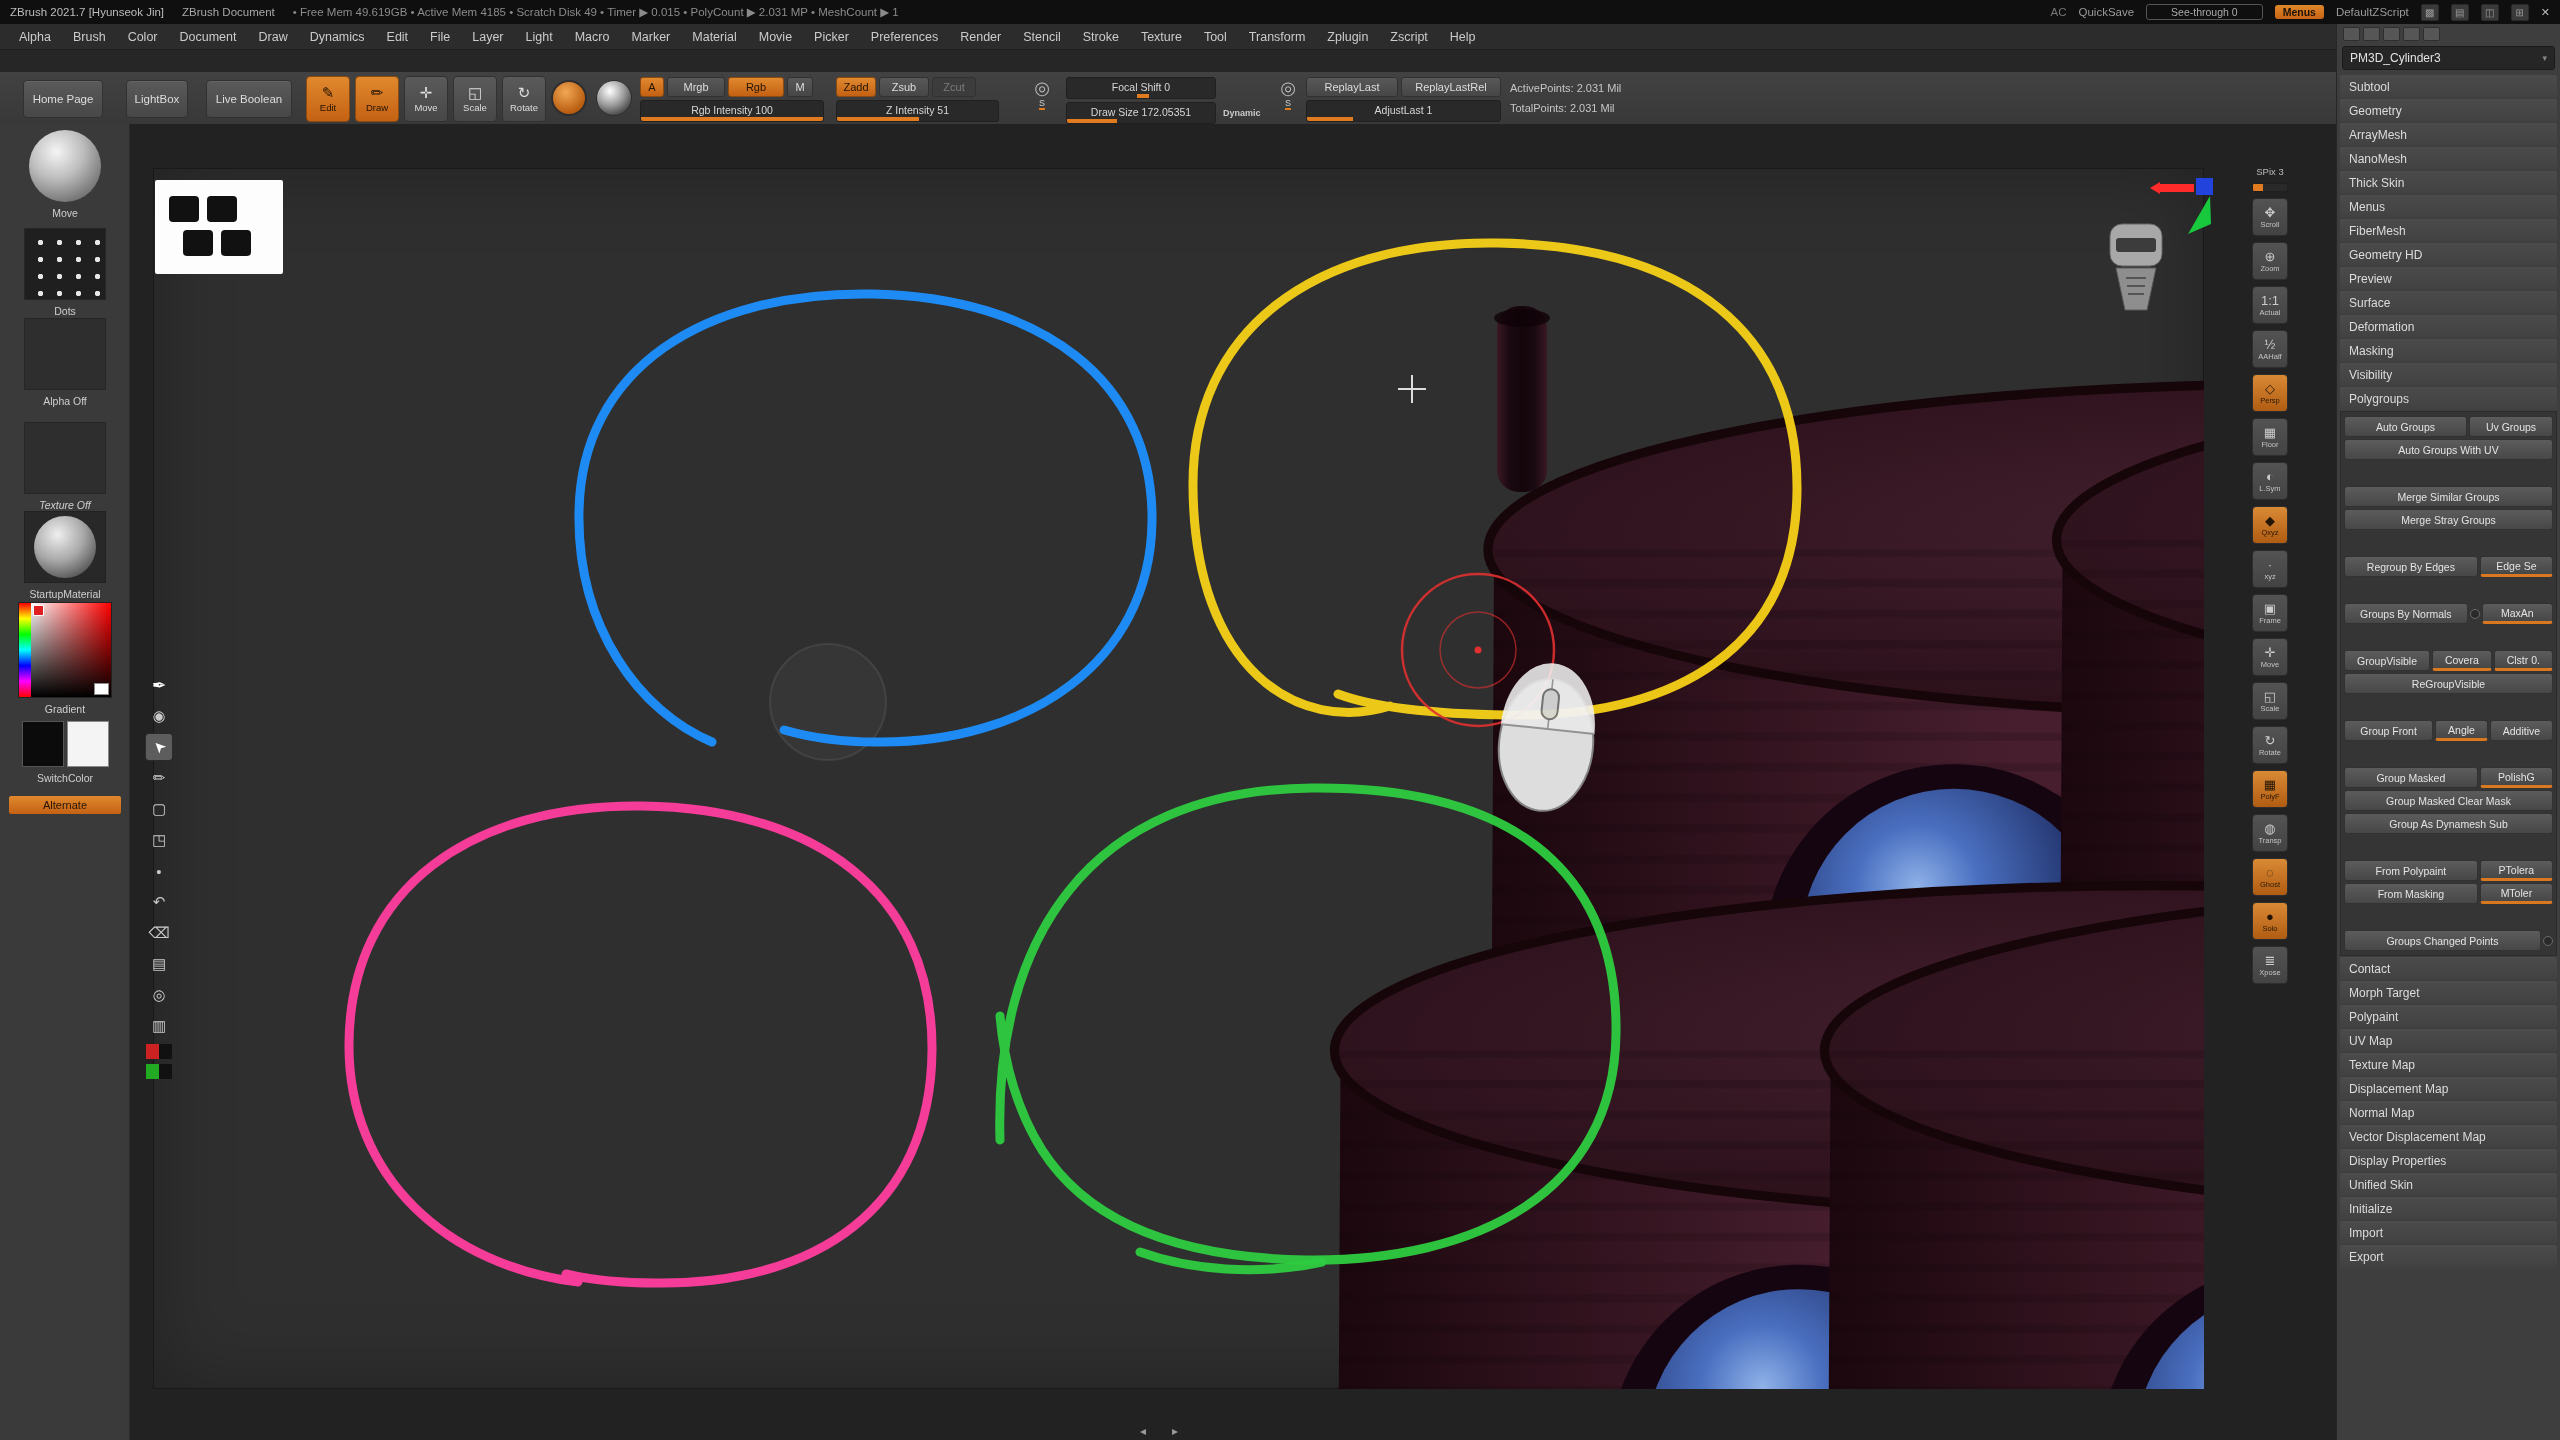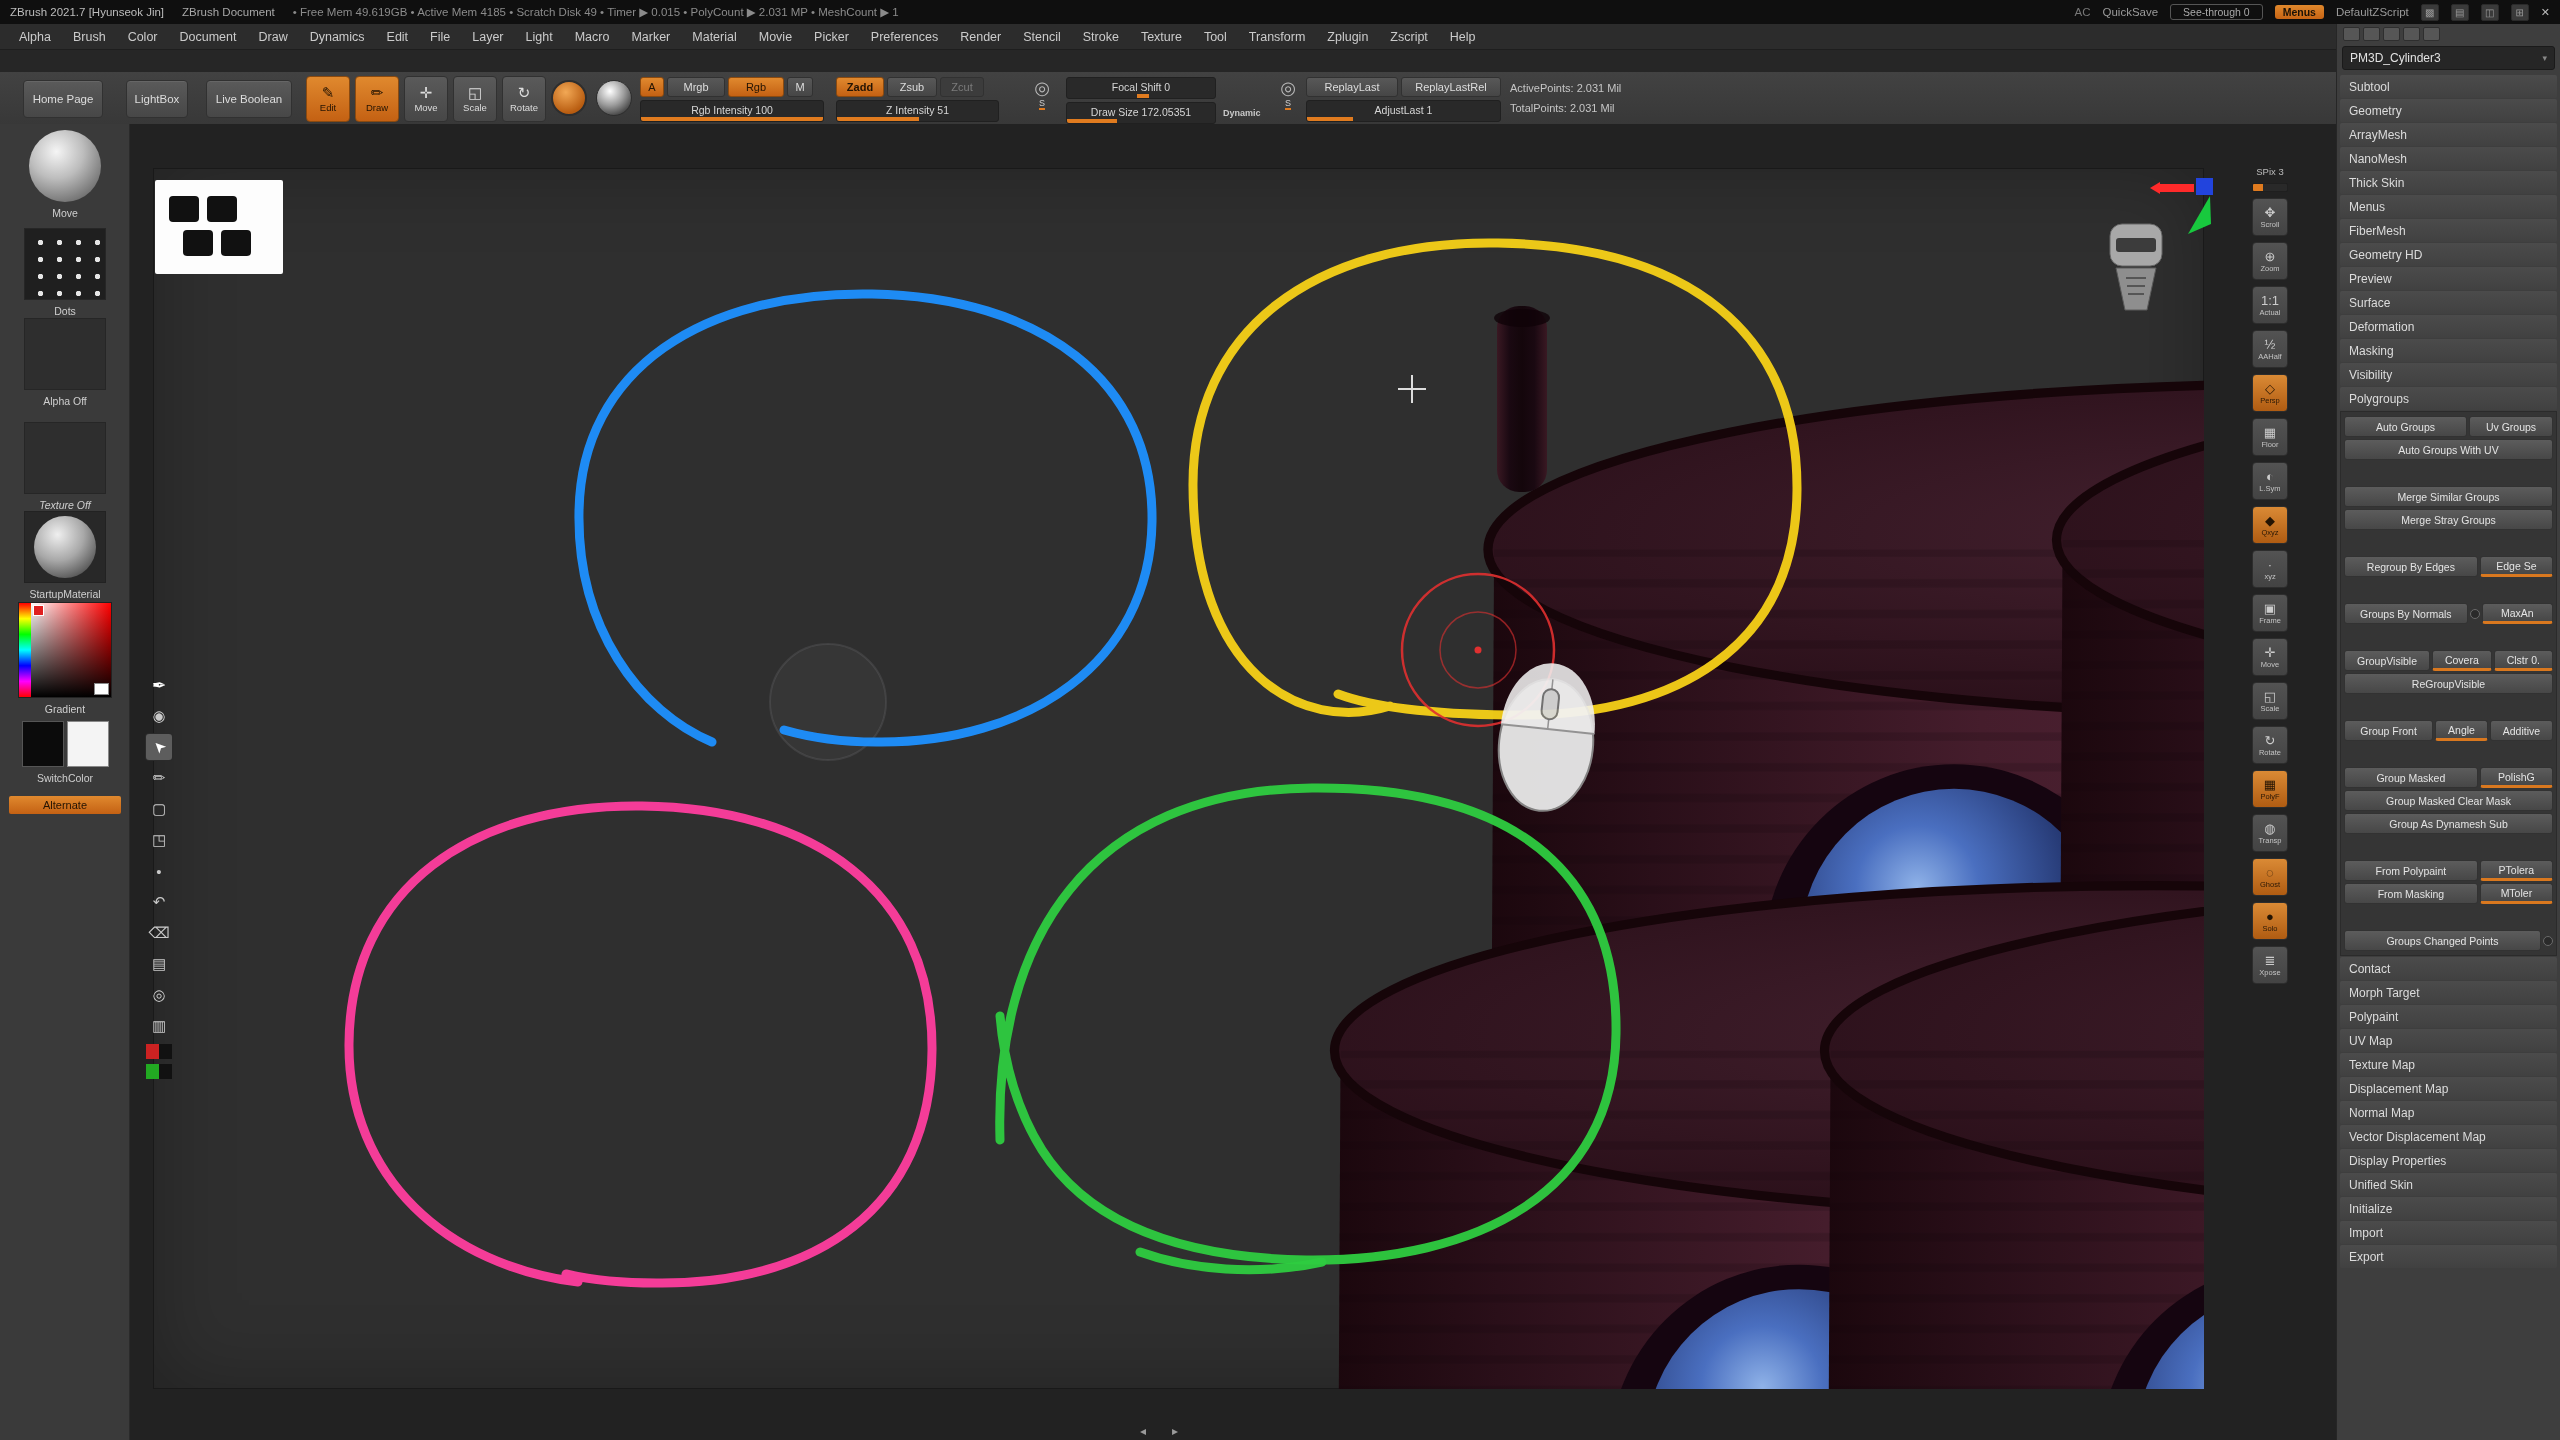--- a/index.html
+++ b/index.html
@@ -7,21 +7,21 @@
         font-family:"Liberation Sans",sans-serif;color:#ccc;}
 
   
   .titlebar{position:absolute;left:0;top:0;width:2560px;height:24px;background:#0f0f0f;
             display:flex;align-items:center;gap:18px;padding:0 10px;box-sizing:border-box;
             font-size:11.5px;color:#9a9a9a;white-space:nowrap;z-index:8;}
   .tb-app{color:#bdbdbd;}
   .tb-doc{color:#a8a8a8;}
   .tb-stats{color:#8b8b8b;}
   .tb-right{margin-left:auto;display:flex;align-items:center;gap:12px;}
-  .tb-seethrough{border:1px solid #555;border-radius:3px;padding:1px 12px;font-size:10.5px;color:#aaa;}
+  .tb-seethrough{border:1px solid #555;border-radius:3px;padding:1px 24px;font-size:10.5px;color:#aaa;}
   .tb-menus{background:linear-gradient(#e0882c,#c76414);color:#1c1206;border-radius:3px;
             padding:1px 8px;font-size:10.5px;font-weight:bold;}
   .tb-ico{width:16px;height:15px;background:#3a3a3a;border:1px solid #2a2a2a;border-radius:2px;
           color:#999;font-size:10px;display:flex;align-items:center;justify-content:center;}
   .tb-close{color:#bbb;font-size:11px;}
 
   
   .menubar{position:absolute;left:0;top:24px;width:2560px;height:26px;background:#2c2c2c;
            border-bottom:1px solid #1e1e1e;display:flex;align-items:center;padding-left:8px;
            box-sizing:border-box;z-index:4;}
@@ -235,21 +235,21 @@
         <div class="mbtn" style="width:26px;">M</div>
       </div>
       <div class="slider" style="width:184px;">
         <div class="fill" style="width: 100%;"></div>
         <div class="lab">Rgb Intensity 100</div>
       </div>
     </div>
 
     <div class="sgroup" style="left:836px;width:163px;">
       <div class="srow">
-        <div class="mbtn orange" style="width:48px;font-weight:bold;">Zadd</div>
+        <div class="mbtn orange" style="width:40px;">Zadd</div>
         <div class="mbtn" style="width:50px;">Zsub</div>
         <div class="mbtn dim" style="width:44px;text-align:right;">Zcut</div>
       </div>
       <div class="slider" style="width:163px;">
         <div class="fill" style="width: 51%;"></div>
         <div class="lab">Z Intensity 51</div>
       </div>
     </div>
 
     <div class="icoS" style="left:1026px;">

